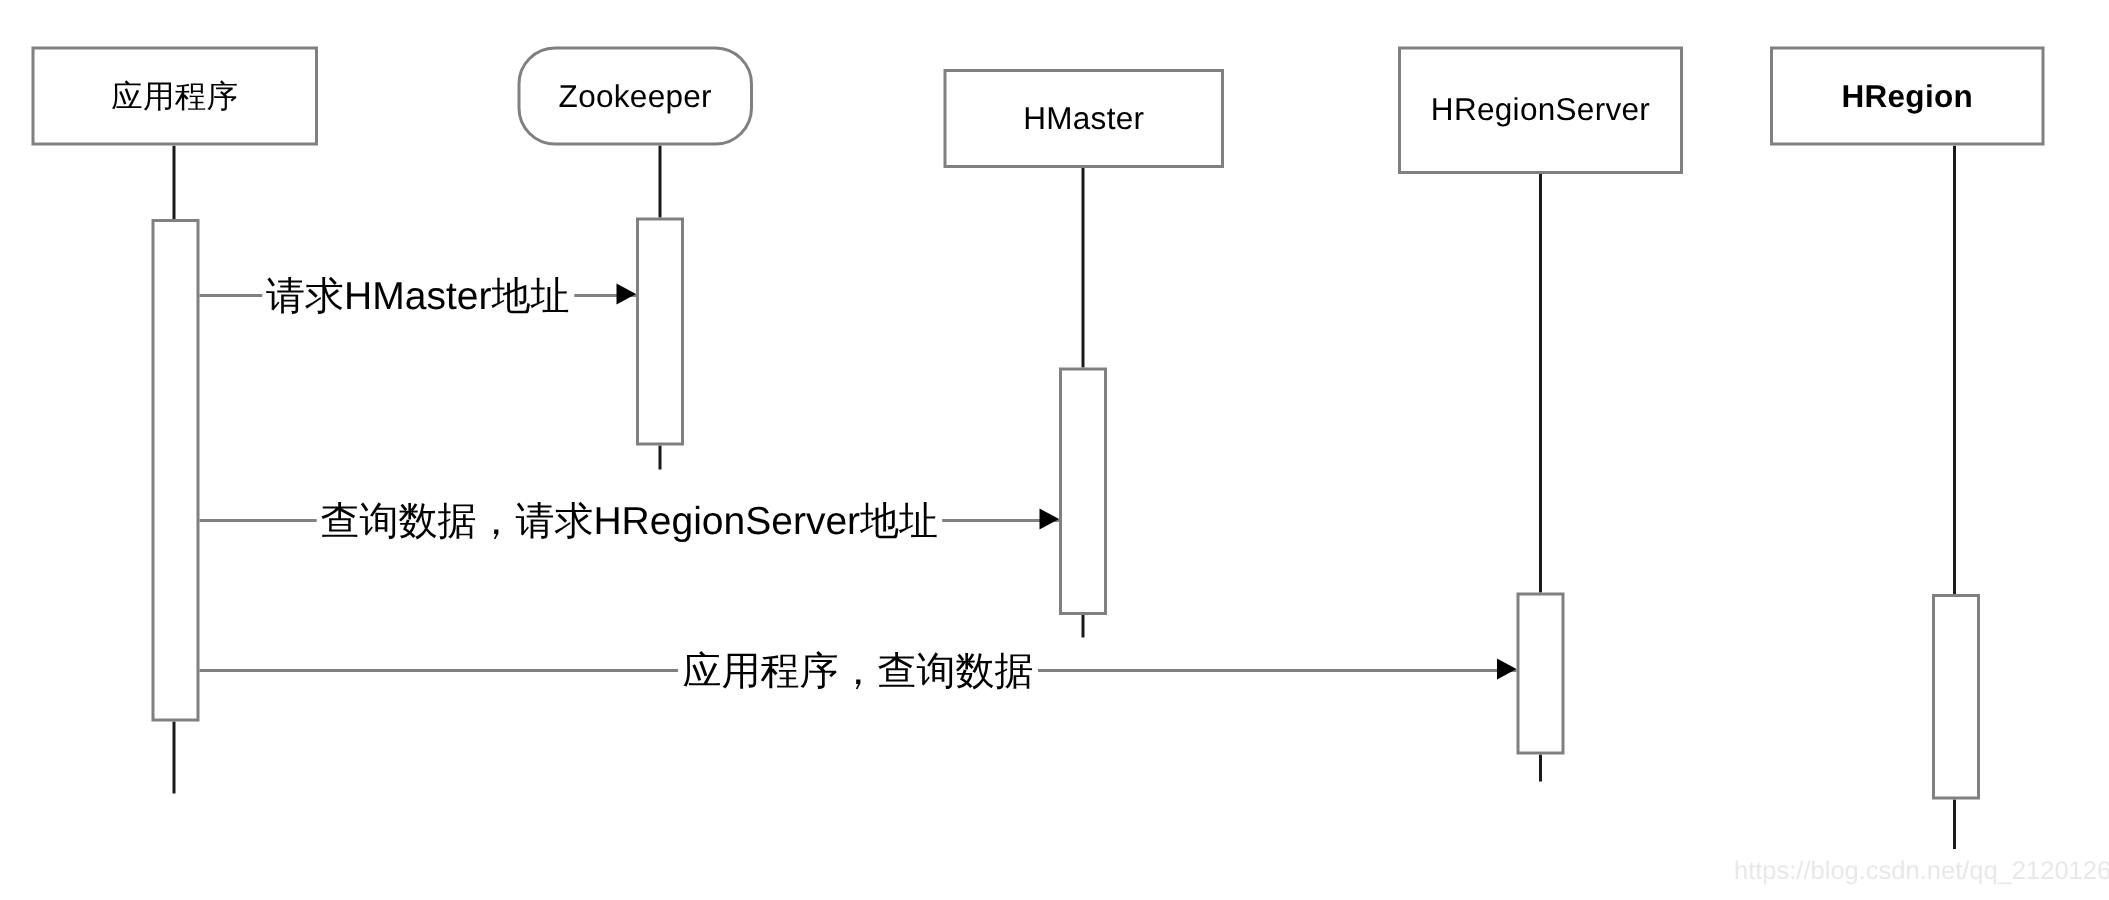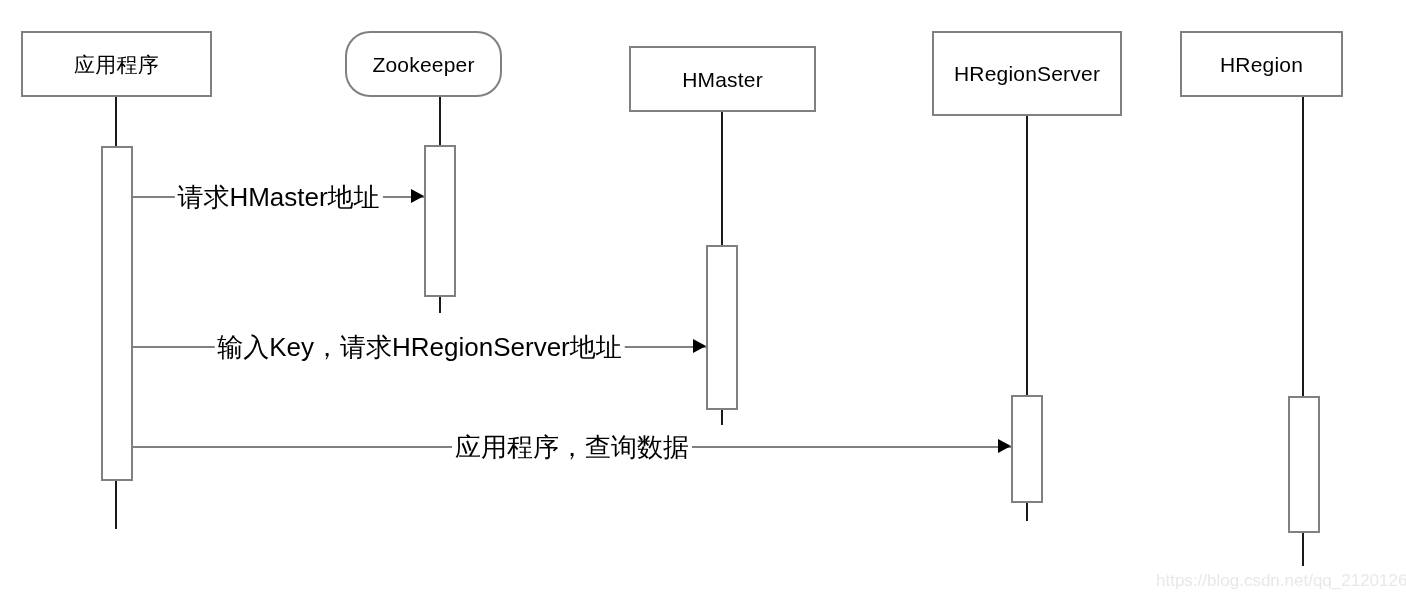--- a/index.html
+++ b/index.html
@@ -95,31 +95,31 @@
   <div class="activation" id="act-0" style="left: 101px; top: 146px; width: 32px; height: 335px;"></div>
   <div class="activation" id="act-1" style="left: 424px; top: 145px; width: 32px; height: 152px;"></div>
   <div class="activation" id="act-2" style="left: 706px; top: 245px; width: 32px; height: 165px;"></div>
   <div class="activation" id="act-3" style="left: 1011px; top: 395px; width: 32px; height: 108px;"></div>
   <div class="activation" id="act-4" style="left: 1288px; top: 396px; width: 32px; height: 137px;"></div>
 
   <div class="participant-box" id="box-0" style="left: 21px; top: 31px; width: 191px; height: 66px;">应用程序</div>
   <div class="participant-box" id="box-1" style="left: 345px; top: 31px; width: 157px; height: 66px; border-radius: 25px;">Zookeeper</div>
   <div class="participant-box" id="box-2" style="left: 629px; top: 46px; width: 187px; height: 66px;">HMaster</div>
   <div class="participant-box" id="box-3" style="left: 932px; top: 31px; width: 190px; height: 85px;">HRegionServer</div>
-  <div class="participant-box" id="box-4" style="left: 1180px; top: 31px; width: 163px; height: 66px;">HRegion</div>
+  <div class="participant-box" id="box-4" style="left: 1180px; top: 31px; width: 183px; height: 66px; font-weight: bold;">HRegion</div>
 
   <div class="message" id="msg-0" style="left: 133px; top: 187px; width: 291px;">
     <div class="msg-line" style="width: 291px;"></div>
     <div class="msg-head" style="left: 278px;"></div>
     <div class="msg-label" style="left: 145.5px;">请求HMaster地址</div>
   </div>
   <div class="message" id="msg-1" style="left: 133px; top: 337px; width: 573px;">
     <div class="msg-line" style="width: 573px;"></div>
     <div class="msg-head" style="left: 560px;"></div>
-    <div class="msg-label" style="left: 286.5px;">输入Key，请求HRegionServer地址</div>
+    <div class="msg-label" style="left: 286.5px;">查询数据，请求HRegionServer地址</div>
   </div>
   <div class="message" id="msg-2" style="left: 133px; top: 437px; width: 878px;">
     <div class="msg-line" style="width: 878px;"></div>
     <div class="msg-head" style="left: 865px;"></div>
     <div class="msg-label" style="left: 439px;">应用程序，查询数据</div>
   </div>
 
   <div class="watermark" id="watermark" style="left: 1156px; top: 572px;">https://blog.csdn.net/qq_21201267</div>
 </div>
 

